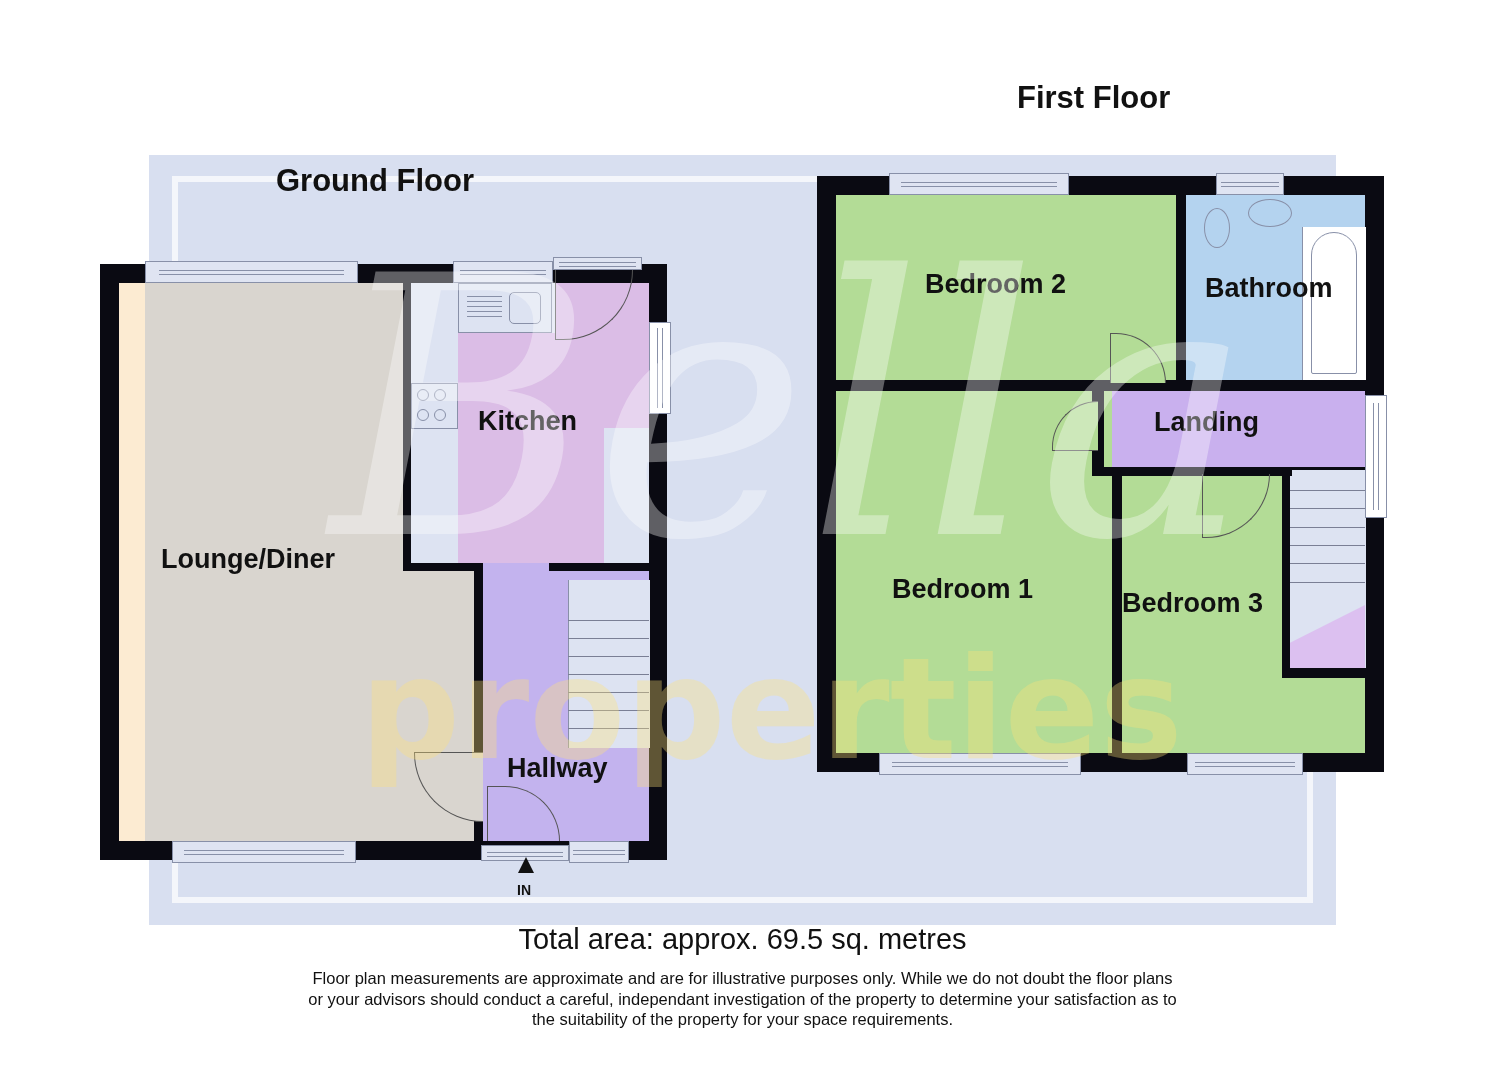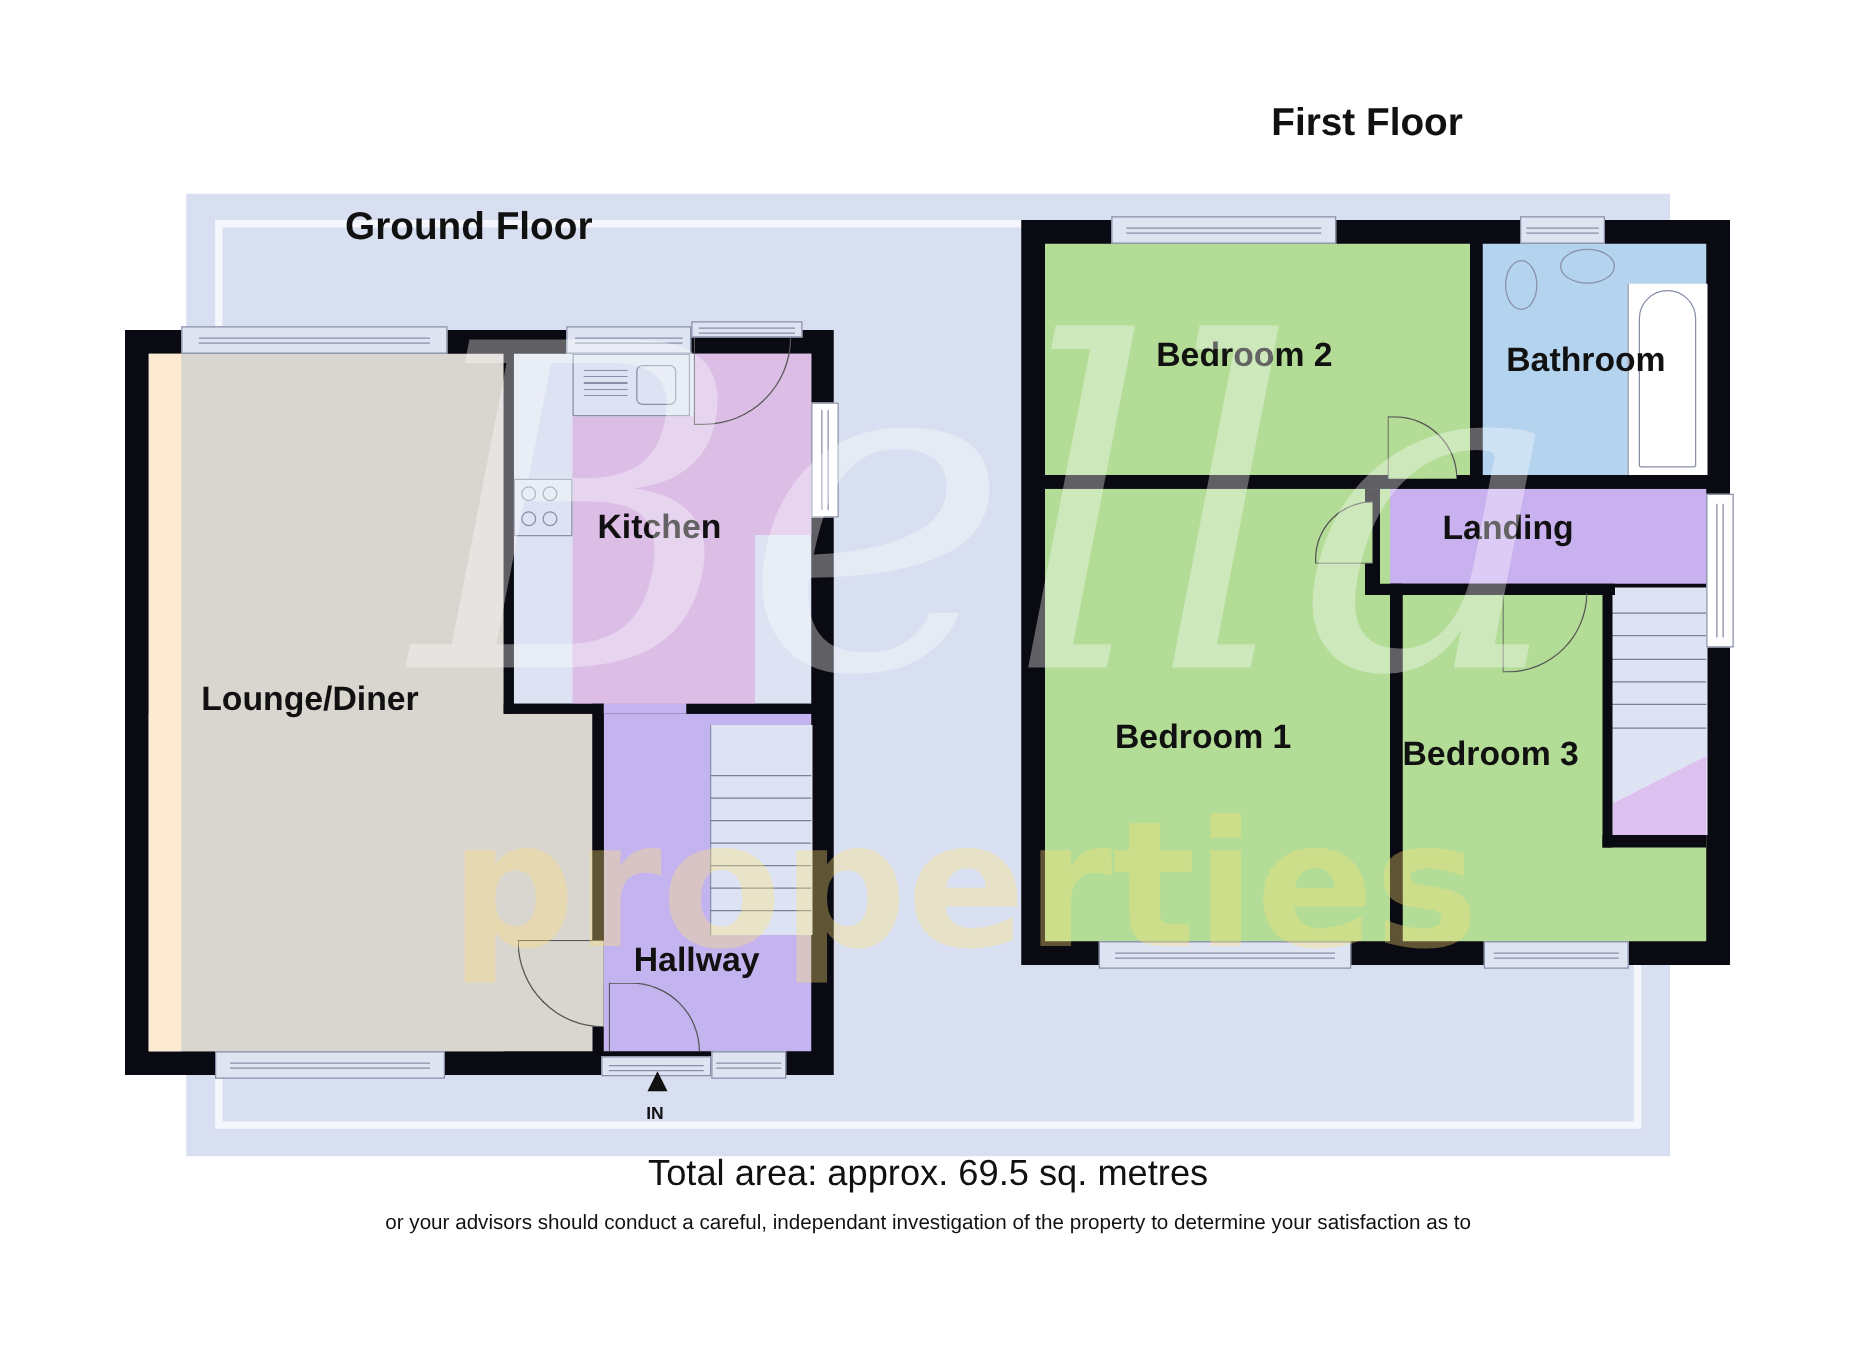--- a/index.html
+++ b/index.html
@@ -142,14 +142,16 @@
   <div class="room-label" style="left:1154px;top:407px;text-align:center;">Landing</div>
   <div class="room-label" style="left:892px;top:574px;">Bedroom 1</div>
   <div class="room-label" style="left:1122px;top:588px;">Bedroom 3</div>
 </div>
 
 <div class="abs watermark-b" style="left:330px;top:230px;font-size:360px;line-height:360px;pointer-events:none;">Bella</div>
 <div class="abs watermark-p" style="left:360px;top:640px;font-size:140px;line-height:140px;pointer-events:none;">properties</div>
 
 <div class="abs total">Total area: approx. 69.5 sq. metres</div>
 <div class="abs disclaimer">
+  <div>Floor plan measurements are approximate and are for illustrative purposes only. While we do not doubt the floor plans</div>
   <div>or your advisors should conduct a careful, independant investigation of the property to determine your satisfaction as to</div>
+  <div>the suitability of the property for your space requirements.</div>
 </div>
 
 </body></html>

